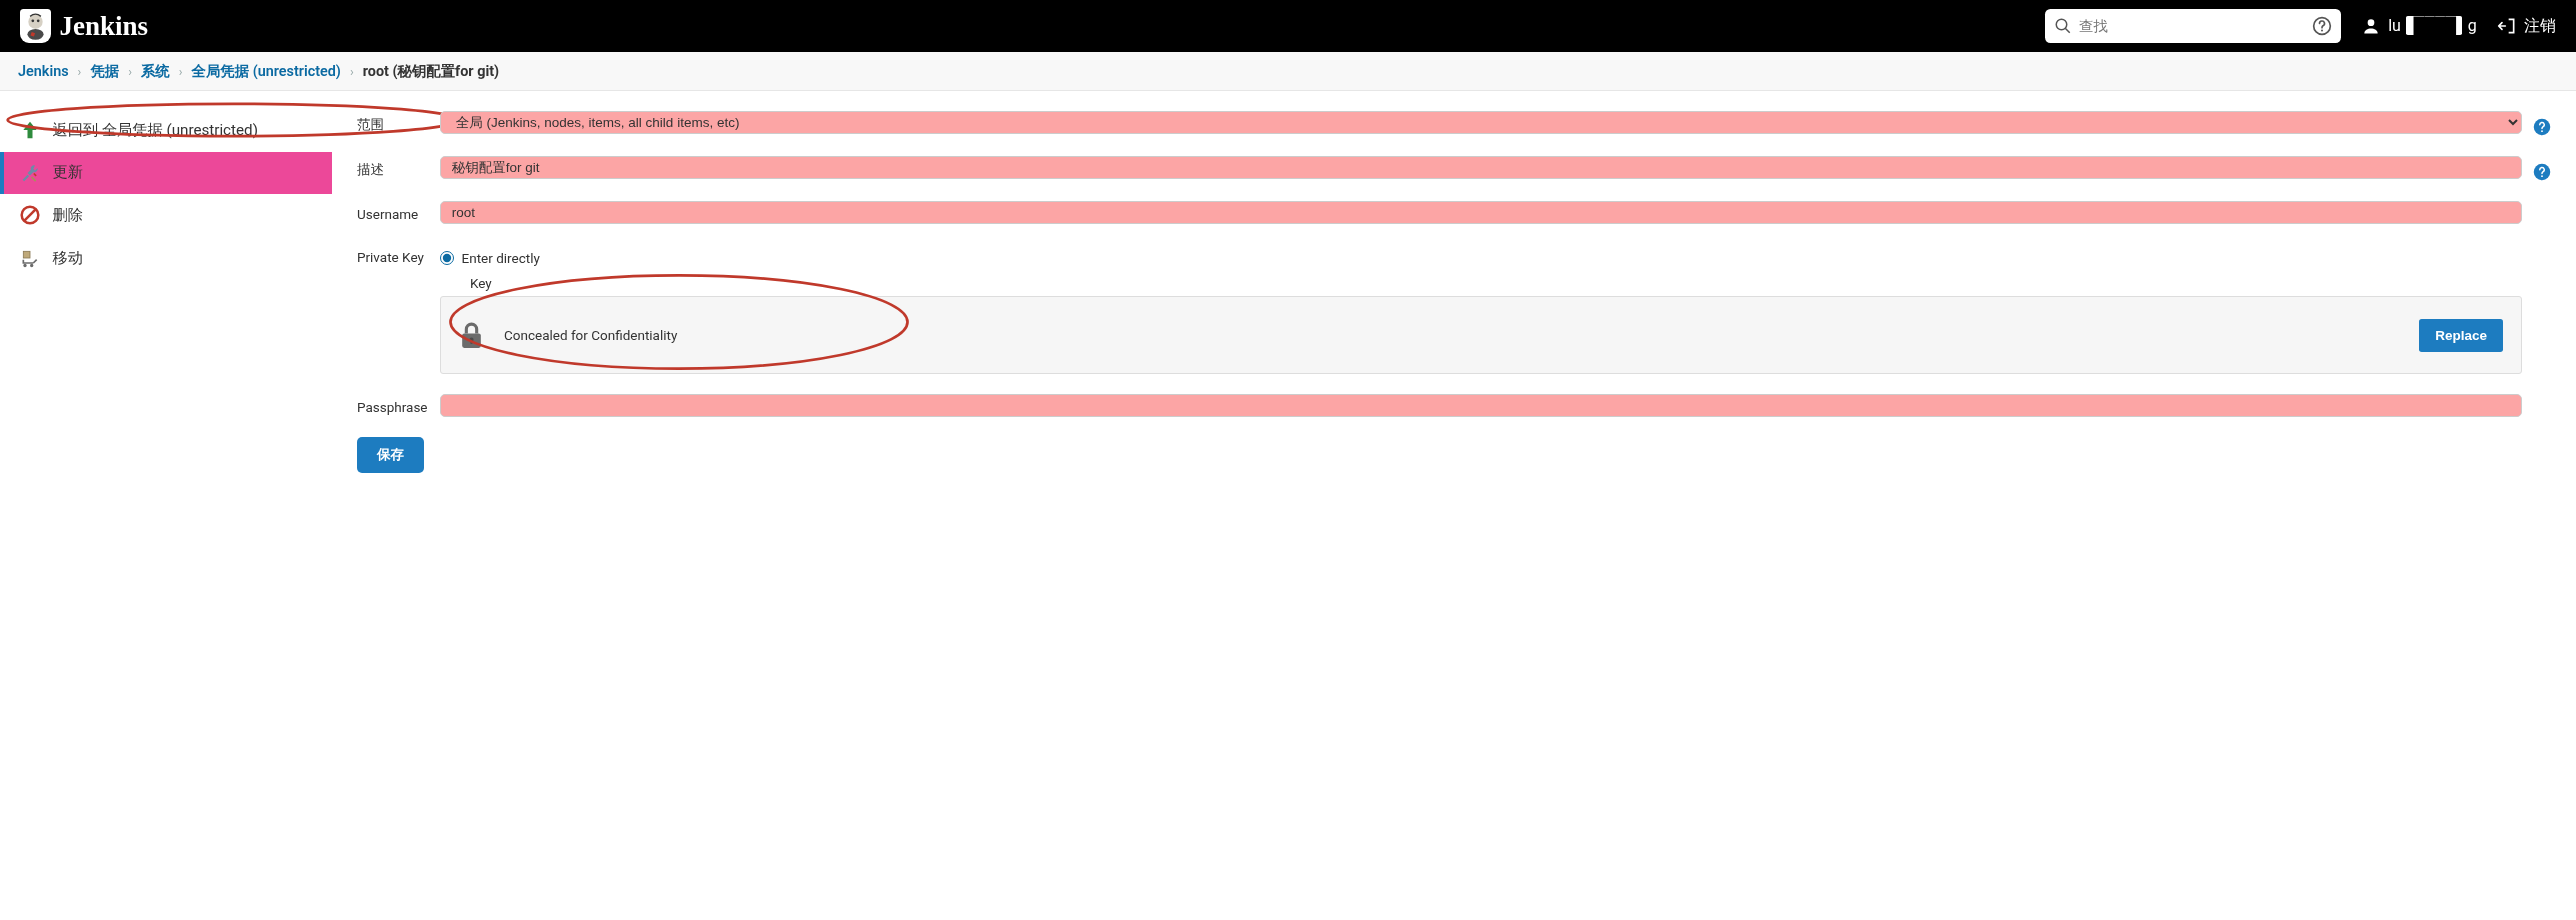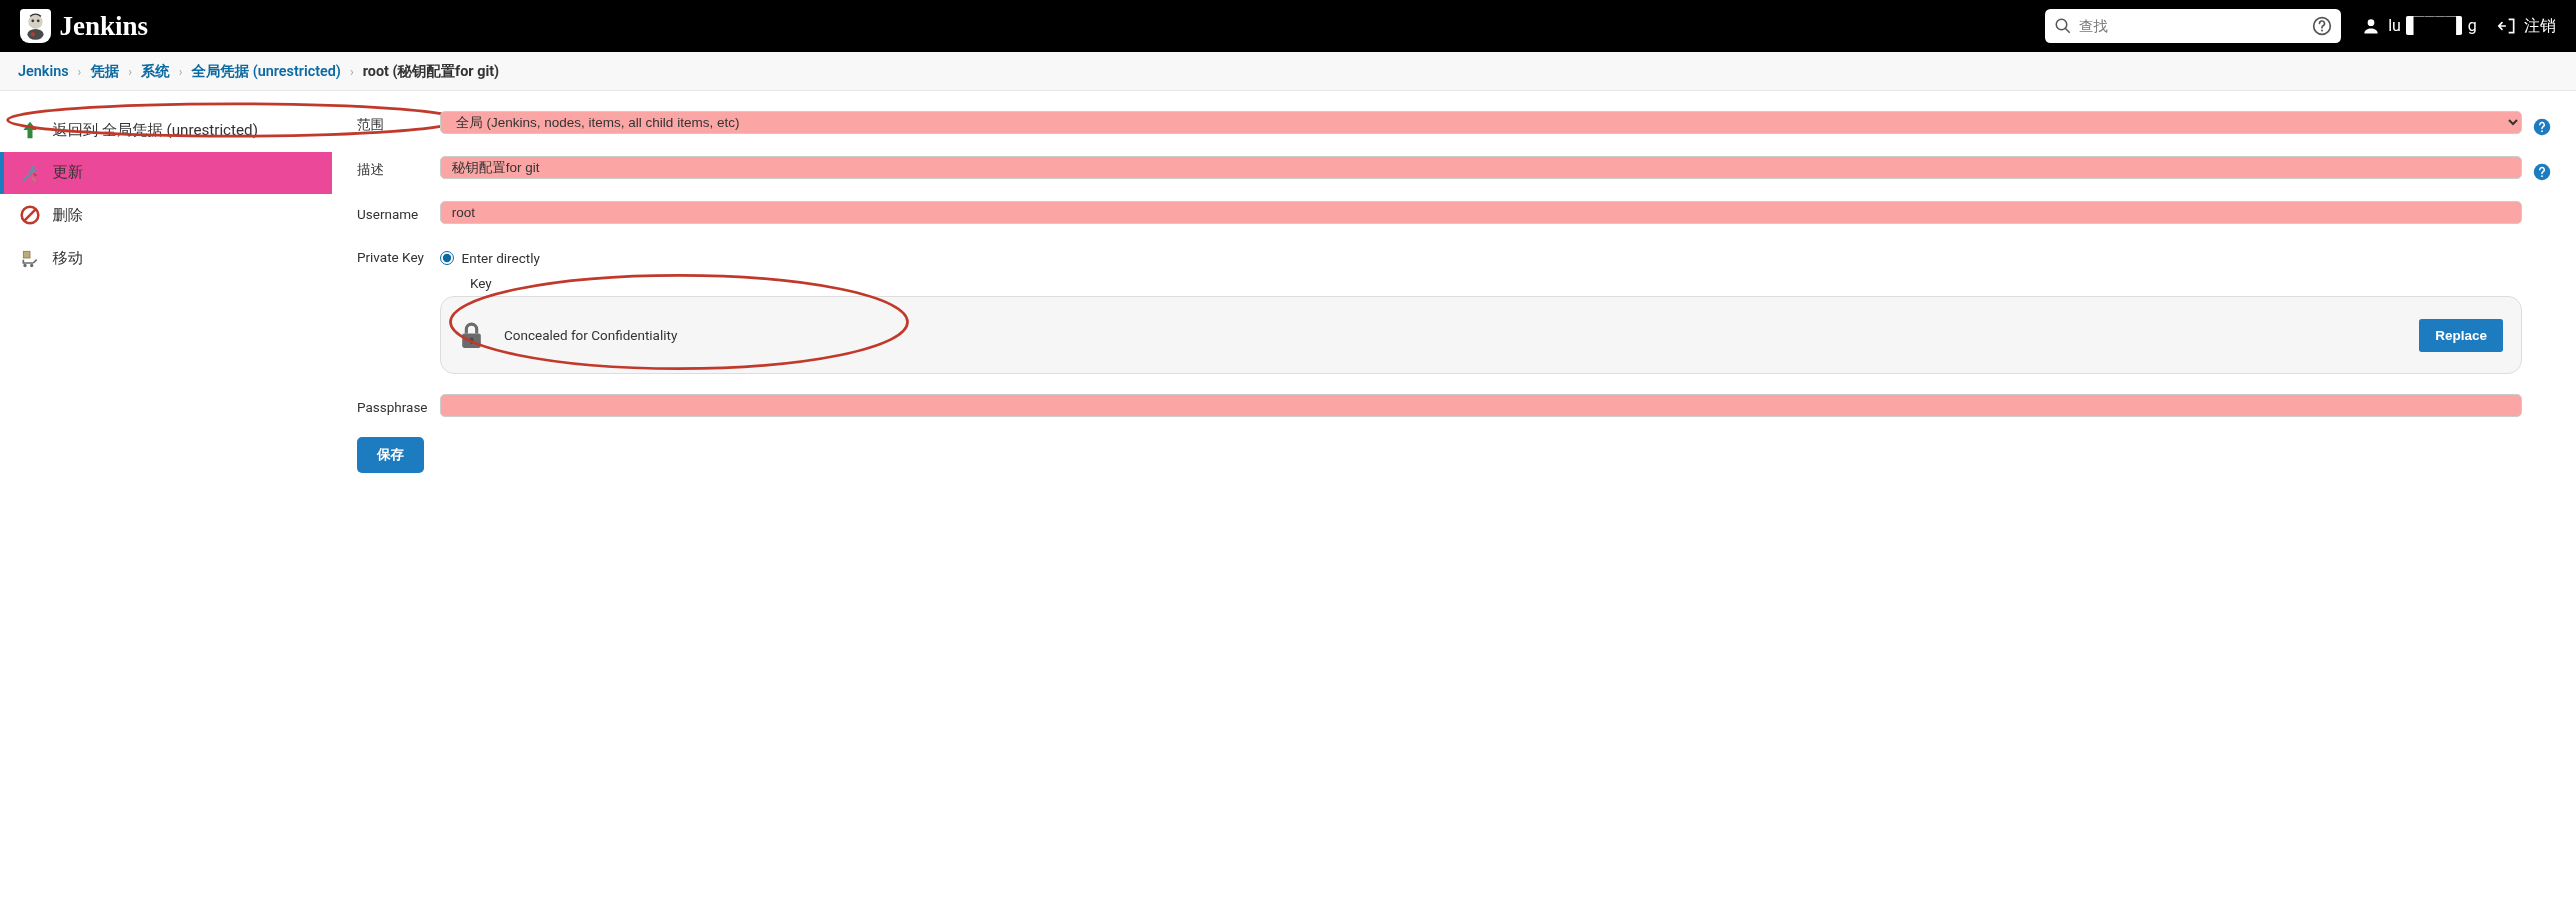--- a/index.html
+++ b/index.html
@@ -48,21 +48,21 @@
 
     .ctrl { width: 100%; height: 23px; border: 0.9px solid #ccc; border-radius: 5px; padding: 0 10.8px; font-size: 13.5px; background: #fca5a5; color: #333; }
     select.ctrl { appearance: auto; }
     .help { width: 18px; height: 18px; margin-left: 10.8px; margin-top: 7.2px; cursor: pointer; flex: 0 0 18px; }
 
     .radio-row { display: flex; align-items: center; gap: 7.2px; height: 27px; font-size: 13.5px; color: #333; }
     .radio-row input[type=radio] { width: 14.4px; height: 14.4px; accent-color: #0b6aa2; }
 
     .key-block { margin-top: 3.6px; }
     .key-label { font-size: 13.5px; color: #333; margin-bottom: 5.4px; margin-left: 30px; }
-    .key-box { border: 0.9px solid #ddd; background: #f6f6f6; border-radius: 14px; padding: 21.5px 18px; display: flex; align-items: center; position: relative; }
+    .key-box { border: 0.9px solid #ddd; background: #f6f6f6; border-radius: 3px; padding: 21.5px 18px; display: flex; align-items: center; position: relative; }
     .key-left { display: flex; align-items: center; gap: 20px; }
     .lock-icon { width: 25px; height: 29px; }
     .key-text { font-size: 13.5px; color: #333; }
     .replace-btn { margin-left: auto; background: #1d7cc0; color: #ffffff; border: none; border-radius: 2.7px; padding: 9px 16px; font-size: 13.5px; font-weight: 600; cursor: pointer; }
 
     .key-annot { position: absolute; left: 5.4px; top: -29px; width: 466px; height: 108px; pointer-events: none; }
 
     .save-btn { background: #1d7cc0; color: #fff; border: none; border-radius: 5px; padding: 9px 20px; font-size: 13.5px; font-weight: 600; cursor: pointer; }
   </style>
 </head>

